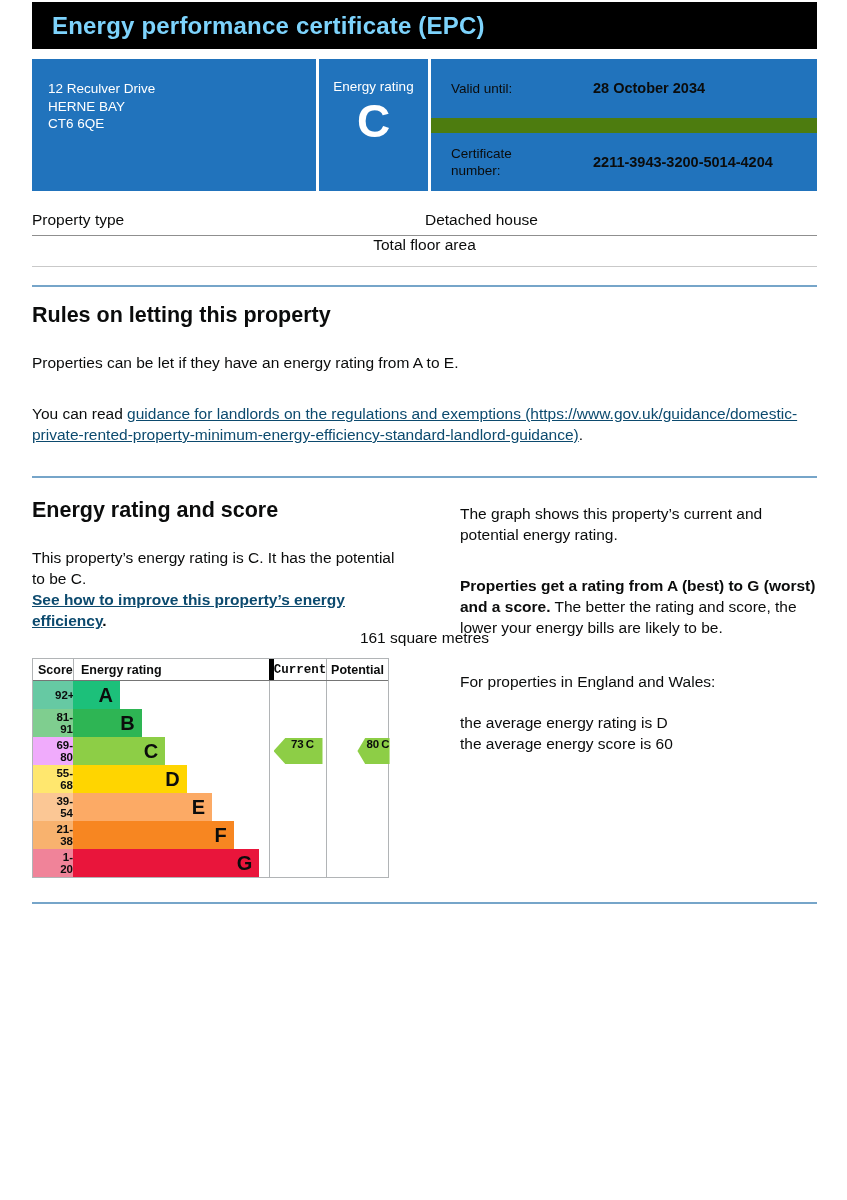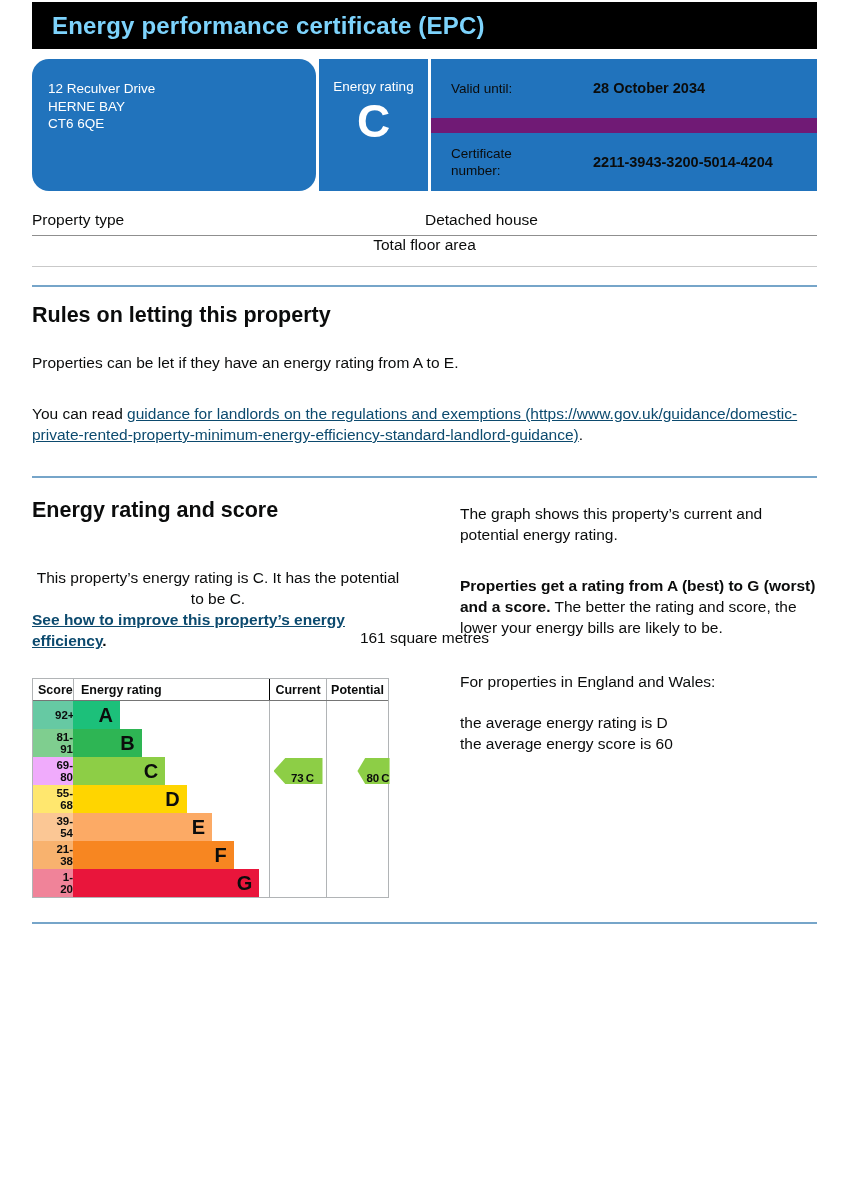--- a/index.html
+++ b/index.html
@@ -15,24 +15,24 @@
   
   .title-bar {
     background: #000000; height: 47px; margin-bottom: 10px;
     display: flex; align-items: center; padding-left: 20px;
   }
   .title-bar h1 { color: #7dd3fc; font-size: 24px; font-weight: bold; letter-spacing: 0.2px; }
 
   
   .summary { display: flex; gap: 3px; height: 132px; margin-bottom: 14px; }
   .panel { background: #2173bc; color: #ffffff; }
-  .panel-address { width: 284px; padding: 21px 10px 0 16px; font-size: 13.5px; line-height: 17.5px; border-radius: 17px; }
+  .panel-address { width: 284px; padding: 21px 10px 0 16px; font-size: 13.5px; line-height: 17.5px; }
   .panel-rating { width: 109px; text-align: center; padding-top: 20px; font-size: 13.5px; }
   .panel-rating .big-letter { font-size: 46px; font-weight: bold; line-height: 1.05; margin-top: 3px; }
-  .panel-right { flex: 1; display: flex; flex-direction: column; gap: 15px; background: #701a75; }
+  .panel-right { flex: 1; display: flex; flex-direction: column; gap: 15px; background: #4d7c0f; }
   .panel-right .row { background: #2173bc; flex: 1; display: flex; align-items: center; padding-left: 20px; }
   .panel-right .lbl { width: 142px; font-size: 13.5px; line-height: 17px; }
   .panel-right .lbl span { display: inline-block; max-width: 90px; }
   .panel-right .val { font-size: 14.5px; font-weight: bold; }
 
   
   .detail-row { height: 31px; display: flex; align-items: center; }
   .detail-row.first { border-bottom: 1px solid #8f8f8f; }
   .detail-row.second { border-bottom: 1px solid #c9c9c9; flex-direction: column; }
   .detail-row .dlabel { flex: 0 0 393px; }
@@ -47,42 +47,42 @@
   .h2-rules { margin-top: 16px; }
   p { line-height: 21px; }
   .p-rules1 { margin-top: 24px; }
   .p-rules2 { margin-top: 30px; max-width: 790px; }
   a.link { color: #0c4a6e; text-decoration: underline; cursor: pointer; overflow-wrap: break-word; }
 
   
   .columns { display: flex; margin-top: 20px; }
   .col-left { width: 396px; margin-right: 32px; }
   .col-right { flex: 1; }
-  .p-intro { margin-top: 44px; max-width: 372px; text-align: center; }
+  .p-intro { margin-top: 24px; max-width: 372px; }
   .p-improve { max-width: 372px; font-weight: bold; }
   .col-right .p1 { margin-top: 5px; }
   .col-right .p2 { margin-top: 30px; }
   .col-right .p3 { margin-top: 33px; }
   .col-right .p4 { margin-top: 20px; }
 
   
   .chart { width: 357px; border: 1px solid #b1b4b6; margin-top: 27px; background: #ffffff; }
   .chart-header { display: flex; height: 22px; align-items: center; font-size: 12.5px; font-weight: bold; border-bottom: 1px solid #757575; }
   .ch-score { width: 40px; padding-left: 5px; }
   .ch-rating { flex: 1; padding-left: 7px; border-left: 1px solid #b1b4b6; height: 100%; display: flex; align-items: center; }
-  .ch-current { width: 57px; border-left: 1px solid #000000; height: 100%; display: flex; align-items: center; justify-content: center; }
+  .ch-current { width: 57px; border-left: 5px solid #000000; height: 100%; display: flex; align-items: center; justify-content: center; font-family: Liberation Mono, monospace; }
   .ch-potential { width: 62px; border-left: 1px solid #b1b4b6; height: 100%; display: flex; align-items: center; justify-content: center; }
   .band-row { display: flex; height: 28px; }
   .cell-score { width: 40px; display: flex; align-items: center; padding-left: 22px; font-size: 11.5px; font-weight: bold; text-align: right; }
   .bar-area { flex: 1; }
   .band-bar { height: 100%; display: flex; align-items: center; justify-content: flex-end; padding-right: 7px; font-size: 20px; font-weight: bold; }
   .cell-current { width: 57px; border-left: 1px solid #b1b4b6; display: flex; align-items: center; justify-content: center; }
   .cell-potential { width: 62px; border-left: 1px solid #b1b4b6; display: flex; align-items: center; justify-content: center; padding-left: 32px; }
   .arrow {
-    width: 49px; height: 26px; display: flex; align-items: flex-end; justify-content: center;
+    width: 49px; height: 26px; display: flex; align-items: flex-start; justify-content: center;
     gap: 2px; padding-left: 9px; font-size: 11.5px; font-weight: bold; color: #0b0c0c;
     clip-path: polygon(0% 50%, 24% 0%, 100% 0%, 100% 100%, 24% 100%);
   }
 </style>
 </head>
 <body>
 
 <div class="page">
 
   <div class="title-bar">

